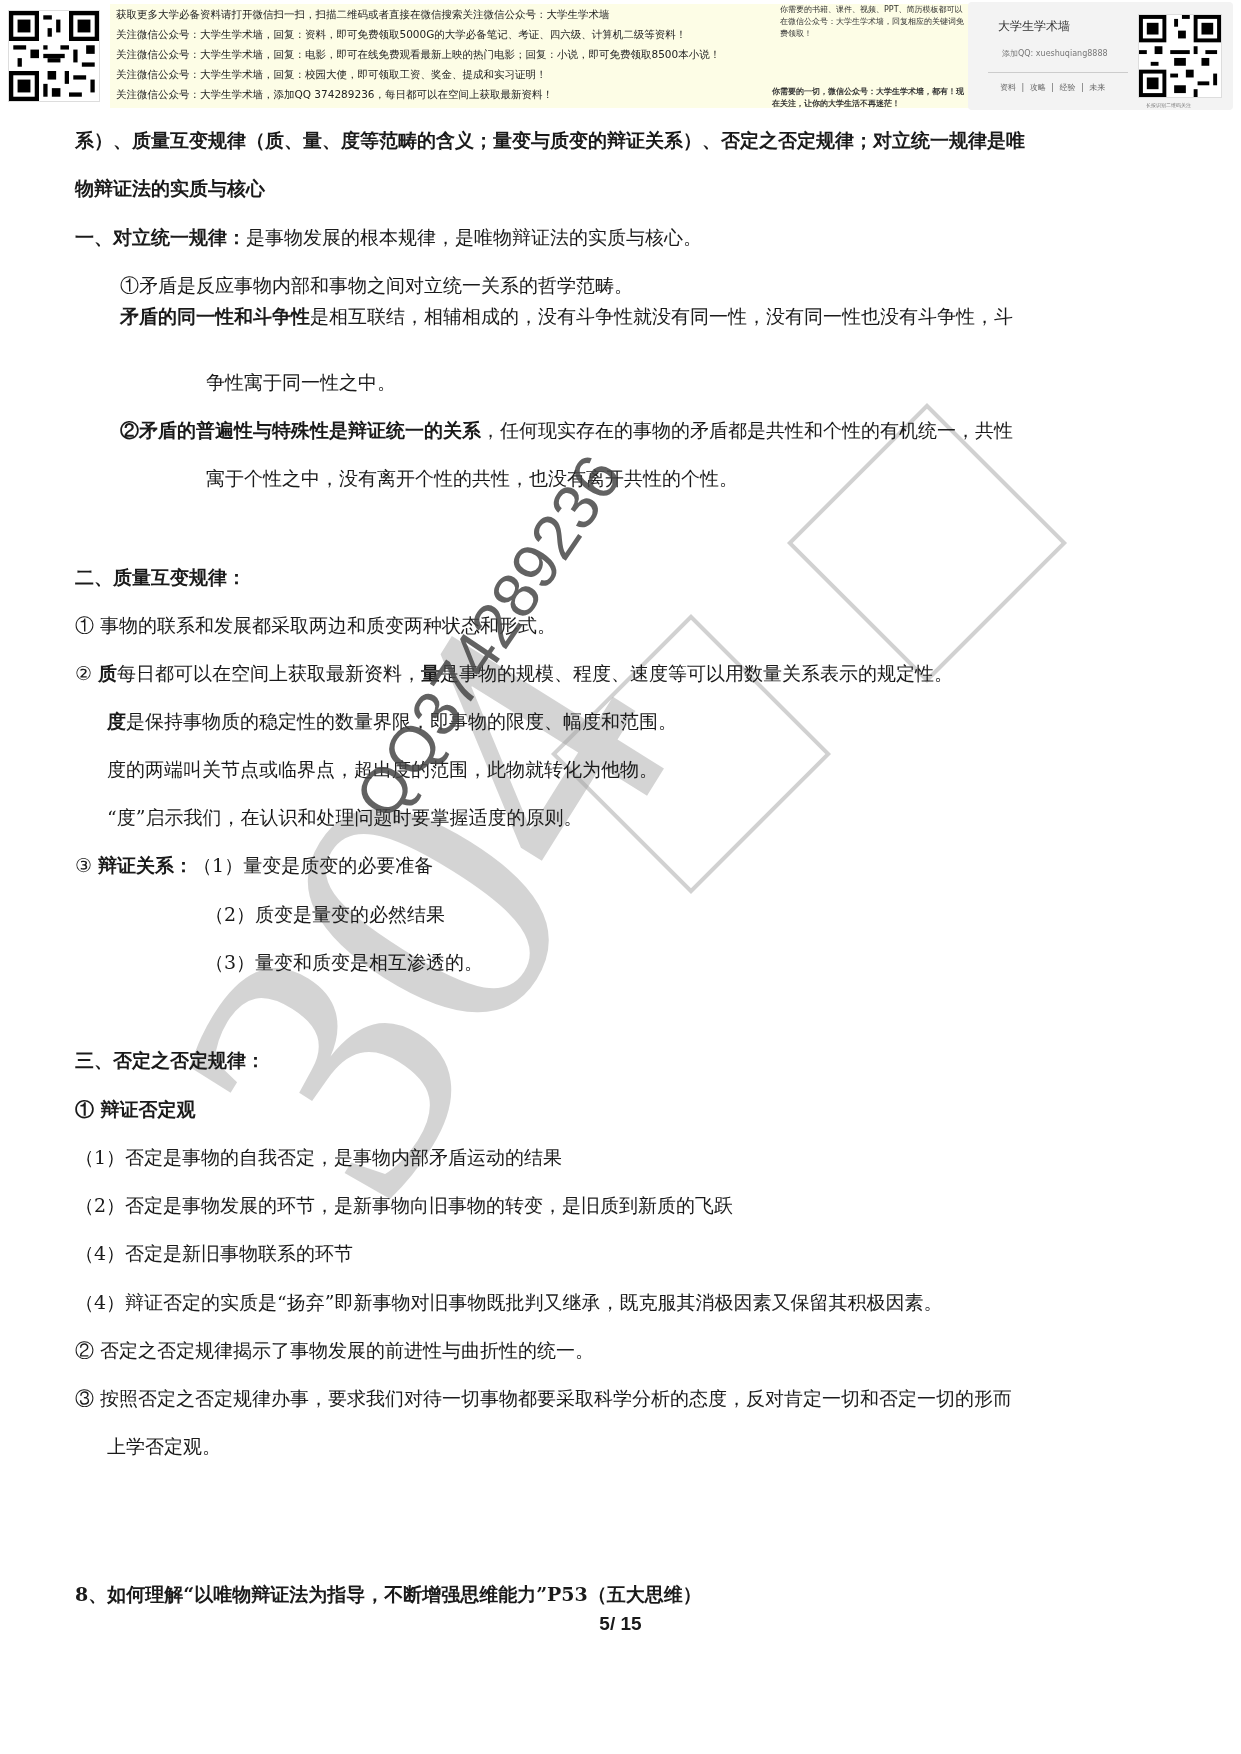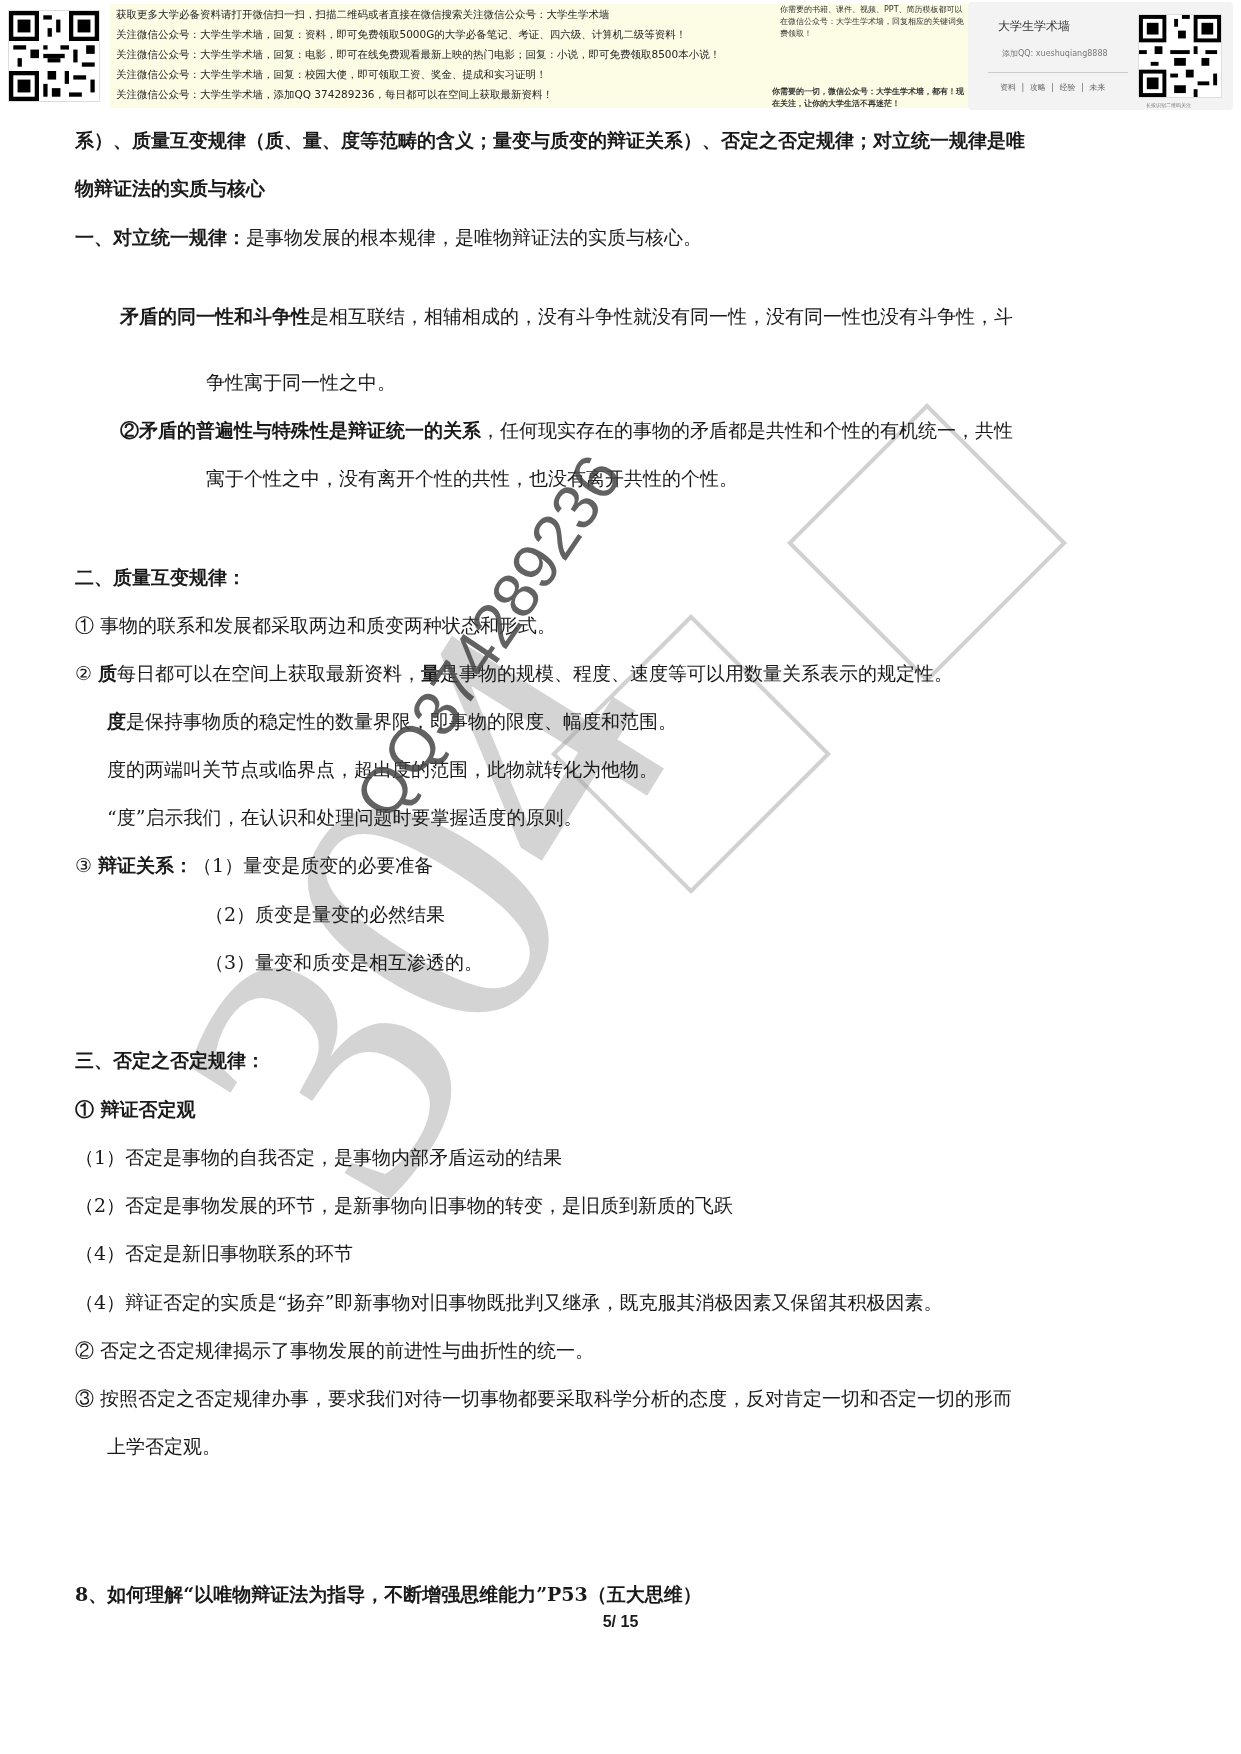--- a/index.html
+++ b/index.html
@@ -19,21 +19,21 @@
           font-family:"DejaVu Sans","Liberation Sans",sans-serif; }
   .card .name { position:absolute; left:30px; top:16px; font-size:12px; color:#333;font-family:Liberation Serif, serif; }
   .card .id { position:absolute; left:34px; top:46px; font-size:8px; color:#777; }
   .card .hr { position:absolute; left:20px; top:70px; width:140px; height:1px; background:#ccc; }
   .card .links { position:absolute; left:32px; top:80px; font-size:8px; color:#666; word-spacing:3px; }
   .card .cap { position:absolute; left:178px; top:100px; font-size:5px; color:#777; }
 
   .page { position:absolute; left:0; top:0; width:1241px; height:1754px; }
   .ln { position:absolute; font-size:19px; white-space:nowrap; line-height:24px; }
   .b { font-weight:bold; }
-  .footer { position:absolute; left:0; width:1241px; text-align:center; top:1613px; font-size:16px; font-weight:bold;
+  .footer { position:absolute; left:0; width:1241px; text-align:center; top:1613px; font-size:19px; font-weight:bold;
             font-family:"Liberation Sans","DejaVu Sans",sans-serif; }
 
   .wm { position:absolute; pointer-events:none; }
   .wm-304 { left:140px; top:690px; font-family:"Liberation Serif",serif; font-size:380px; color:rgba(160,160,160,0.45);
             transform:rotate(-58deg); transform-origin:center; }
   .wm-qq { left:340px; top:790px; font-family:"Liberation Sans",sans-serif; font-size:64px; color:rgba(70,70,70,0.85);
            transform:rotate(-56deg); transform-origin:left top; white-space:nowrap; }
   .diamond { position:absolute; border:4px solid rgba(190,190,190,0.7); transform:rotate(45deg); }
 </style>
 </head>
@@ -136,20 +136,21 @@
 <div class="diamond" style="left:592px;top:655px;width:190px;height:190px;"></div>
 <div class="wm wm-304">304</div>
 
 <div class="page">
   <div class="ln b" style="left:75px;top:128px;">系）、质量互变规律（质、量、度等范畴的含义；量变与质变的辩证关系）、否定之否定规律；对立统一规律是唯</div>
   <div class="ln b" style="left:75px;top:176px;">物辩证法的实质与核心</div>
 
   <div class="ln" style="left:75px;top:225px;">
     <span class="b">一、对立统一规律：</span><span>是事物发展的根本规律，是唯物辩证法的实质与核心。</span>
   </div>
+  <div class="ln" style="left:120px;top:273px;">①矛盾是反应事物内部和事物之间对立统一关系的哲学范畴。</div>
   <div class="ln" style="left:120px;top:304px;">
     <span class="b">矛盾的同一性和斗争性</span><span>是相互联结，相辅相成的，没有斗争性就没有同一性，没有同一性也没有斗争性，斗</span>
   </div>
   <div class="ln" style="left:206px;top:370px;">争性寓于同一性之中。</div>
   <div class="ln" style="left:120px;top:418px;">
     <span class="b">②矛盾的普遍性与特殊性是辩证统一的关系</span><span>，任何现实存在的事物的矛盾都是共性和个性的有机统一，共性</span>
   </div>
   <div class="ln" style="left:206px;top:466px;">寓于个性之中，没有离开个性的共性，也没有离开共性的个性。</div>
 
   <div class="ln b" style="left:75px;top:565px;">二、质量互变规律：</div>

